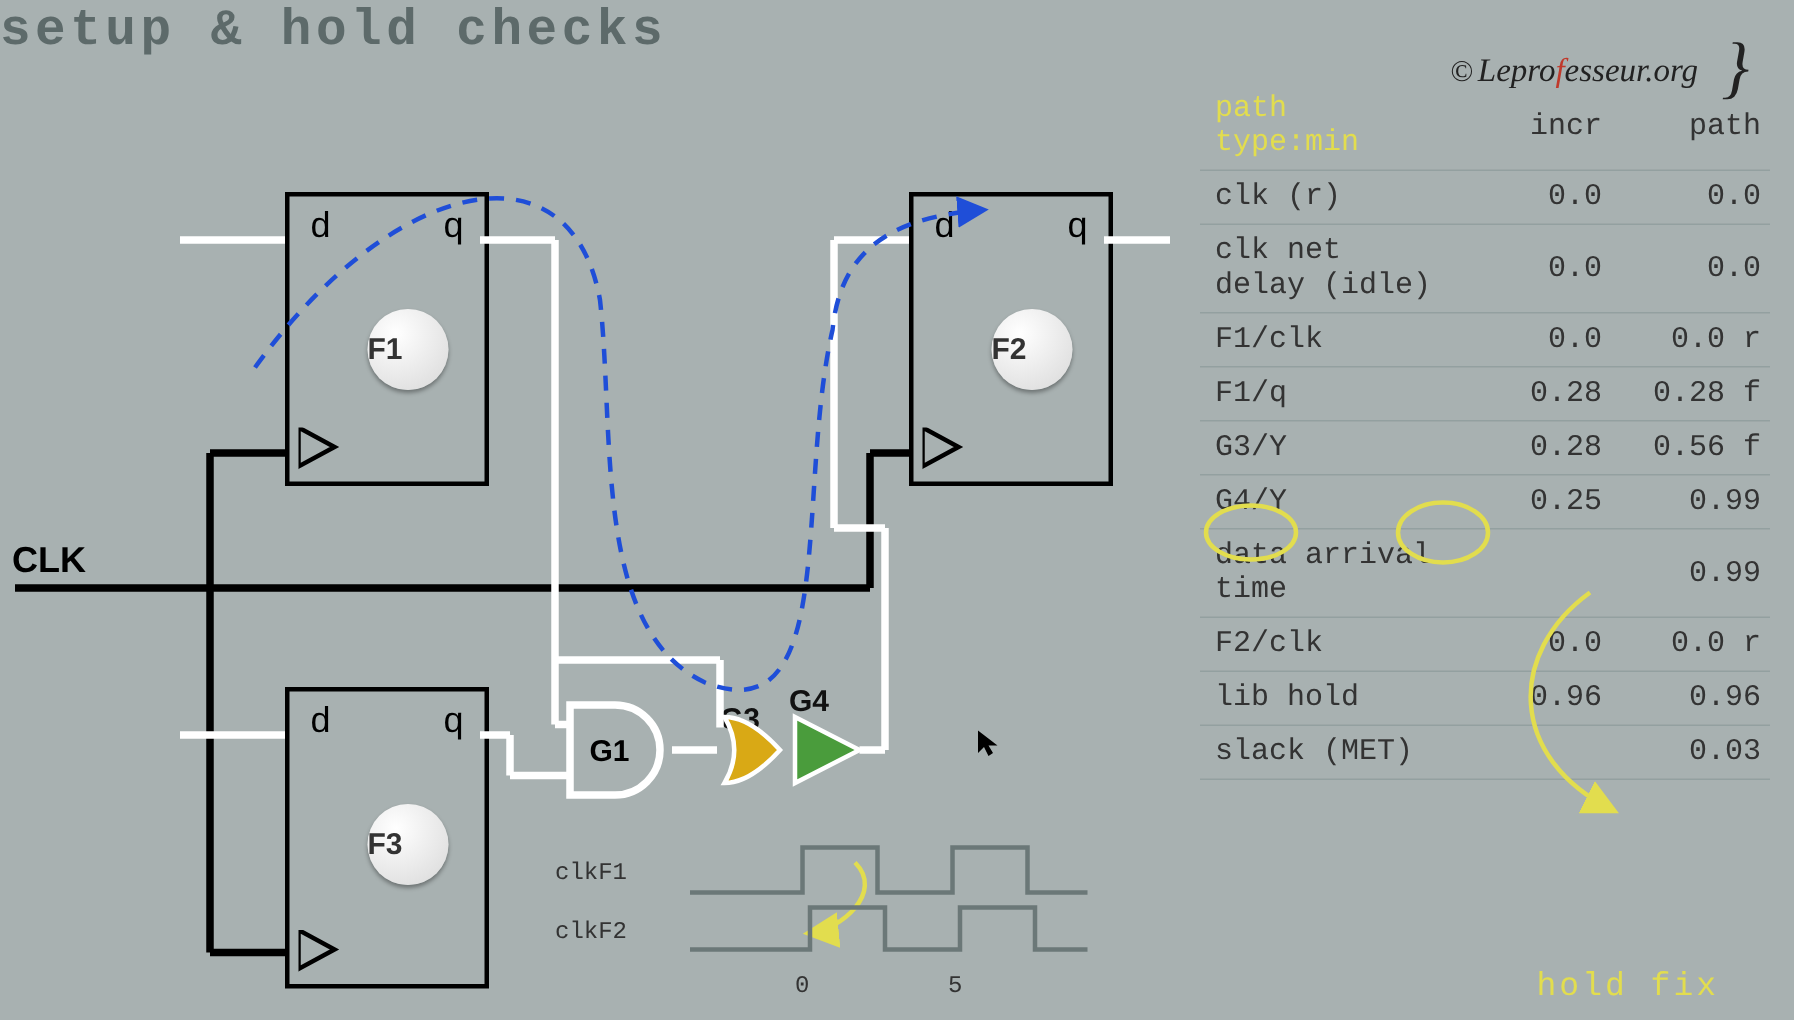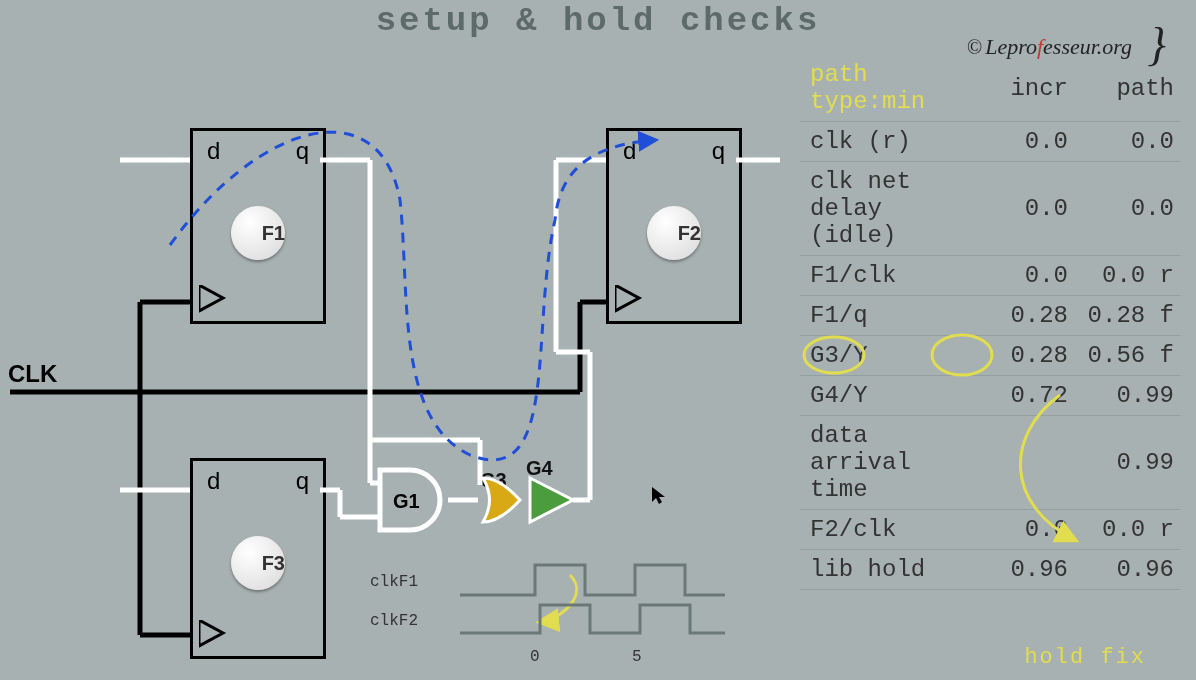--- a/index.html
+++ b/index.html
@@ -9,21 +9,21 @@
     width: 1196px;
     height: 680px;
     position: relative;
     overflow: hidden;
   }
   .title {
     position: absolute;
     top: 2px;
     left: 0;
     width: 100%;
-    text-align: center;
+    text-align: left;
     font-size: 34px;
     color: #5d6a6a;
     letter-spacing: 3px;
     font-weight: bold;
   }
   .credit {
     position: absolute;
     top: 12px;
     right: 30px;
     font-family: Georgia, serif;
@@ -42,21 +42,21 @@
     font-weight: bold;
     font-size: 24px;
     color: #000;
   }
   
   .timing {
     position: absolute;
     top: 55px;
     left: 800px;
     width: 380px;
-    font-size: 24px;
+    font-size: 20px;
     color: #333;
   }
   .timing table { border-collapse: collapse; width: 100%; }
   .timing th, .timing td {
     padding: 6px 6px 6px 10px;
     text-align: left;
     font-weight: normal;
     font-family: "Courier New", Courier, monospace;
   }
   .timing th.incr, .timing th.path,
@@ -86,27 +86,27 @@
     position: absolute;
     top: 6px;
     font-family: Arial, sans-serif;
     font-size: 24px;
     color: #000;
   }
   .ff .d { left: 14px; }
   .ff .q { right: 14px; }
   .ff .name-disc {
     position: absolute;
-    left: 38px;
+    left: 52px;
     top: 75px;
     width: 54px; height: 54px;
     border-radius: 50%;
     background: radial-gradient(circle at 35% 30%, #ffffff, #d8d8d8);
     box-shadow: 0 2px 3px rgba(0,0,0,.35);
-    display: flex; align-items: center; justify-content: flex-end;
+    display: flex; align-items: center; justify-content: flex-start;
     font-family: Arial, sans-serif;
     font-weight: bold;
     font-size: 20px;
     color: #333;
   }
   .ff svg.ckmark { position:absolute; left:6px; bottom:6px; }
   #F1 { left: 190px; top: 128px; }
   #F2 { left: 606px; top: 128px; }
   #F3 { left: 190px; top: 458px; height: 195px; }
 
@@ -233,37 +233,42 @@
           <td class="incr">0.28</td>
           <td class="path">0.28 f</td>
         </tr>
     <tr>
           <td>G3/Y</td>
           <td class="incr">0.28</td>
           <td class="path">0.56 f</td>
         </tr>
     <tr>
           <td>G4/Y</td>
-          <td class="incr">0.72</td>
+          <td class="incr">0.25</td>
           <td class="path">0.99</td>
         </tr>
     <tr>
           <td>data arrival time</td>
           <td class="incr"></td>
           <td class="path">0.99</td>
         </tr>
     <tr>
           <td>F2/clk</td>
           <td class="incr">0.0</td>
           <td class="path">0.0 r</td>
         </tr>
     <tr>
           <td>lib hold</td>
           <td class="incr">0.96</td>
           <td class="path">0.96</td>
+        </tr>
+    <tr>
+          <td>slack (MET)</td>
+          <td class="incr"></td>
+          <td class="path">0.03</td>
         </tr>
   </tbody>
     </table>
 </div>
 
 <svg class="overlay" width="1196" height="680">
   <defs>
     <marker id="arrBlue" viewBox="0 0 10 10" refX="8" refY="5" markerWidth="7" markerHeight="7" orient="auto">
       <path d="M0,0 L10,5 L0,10 z" fill="#1f4ed8"></path>
     </marker>

